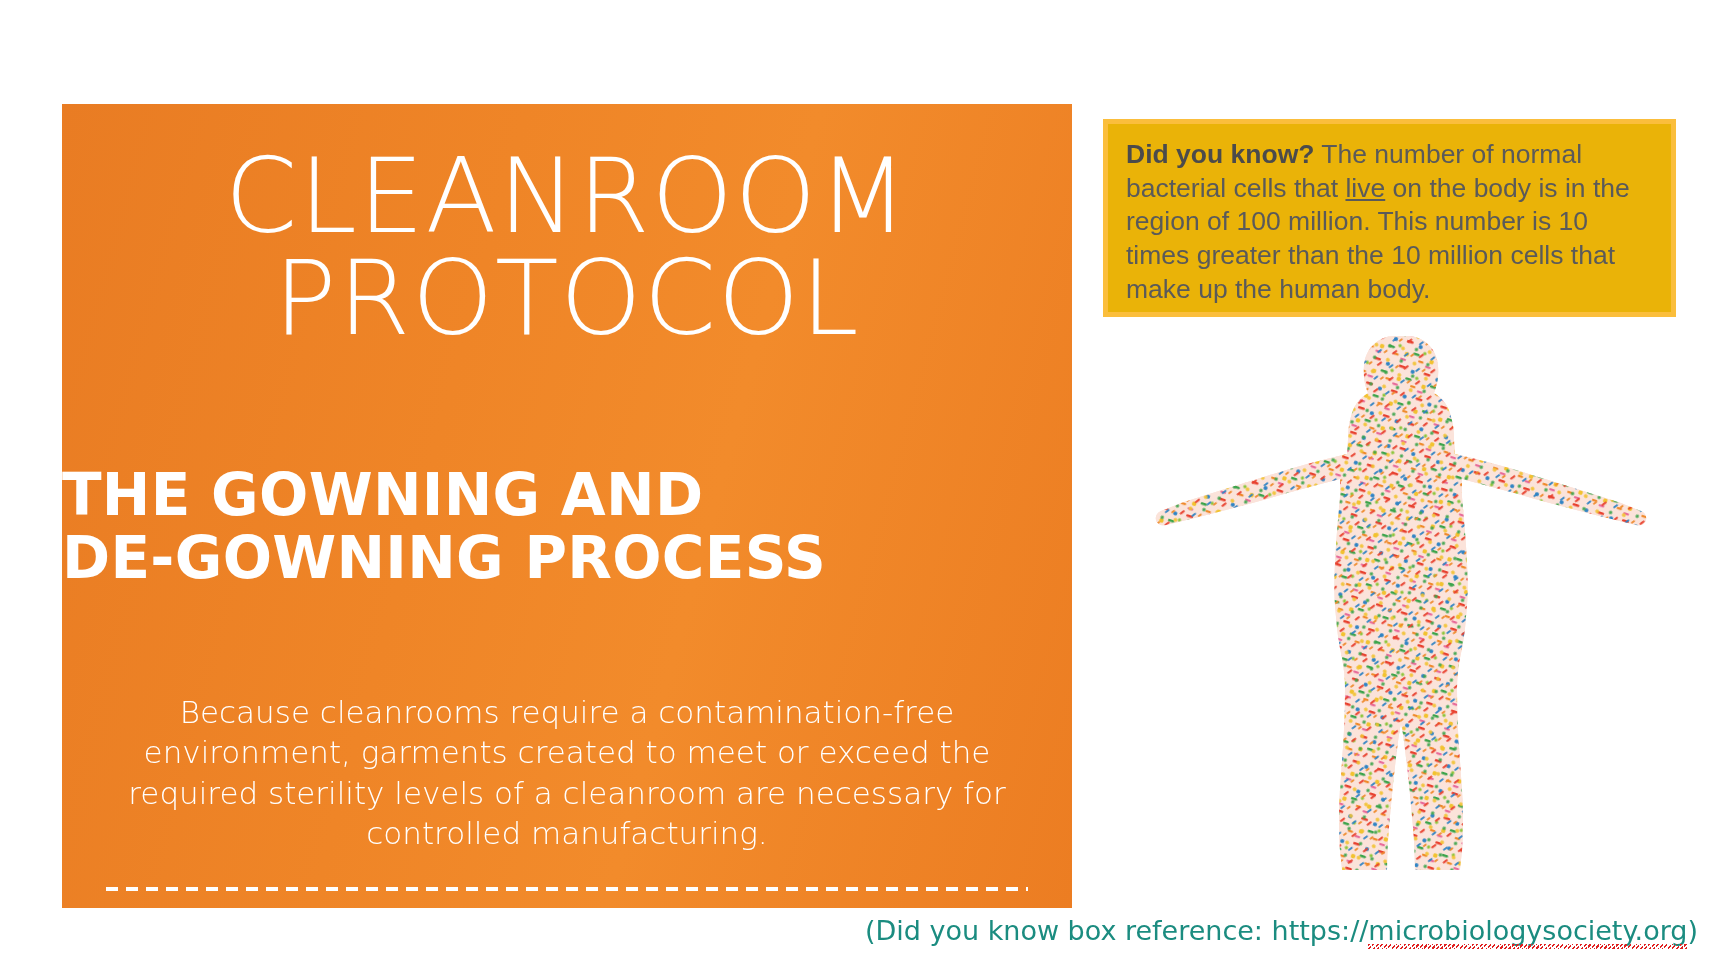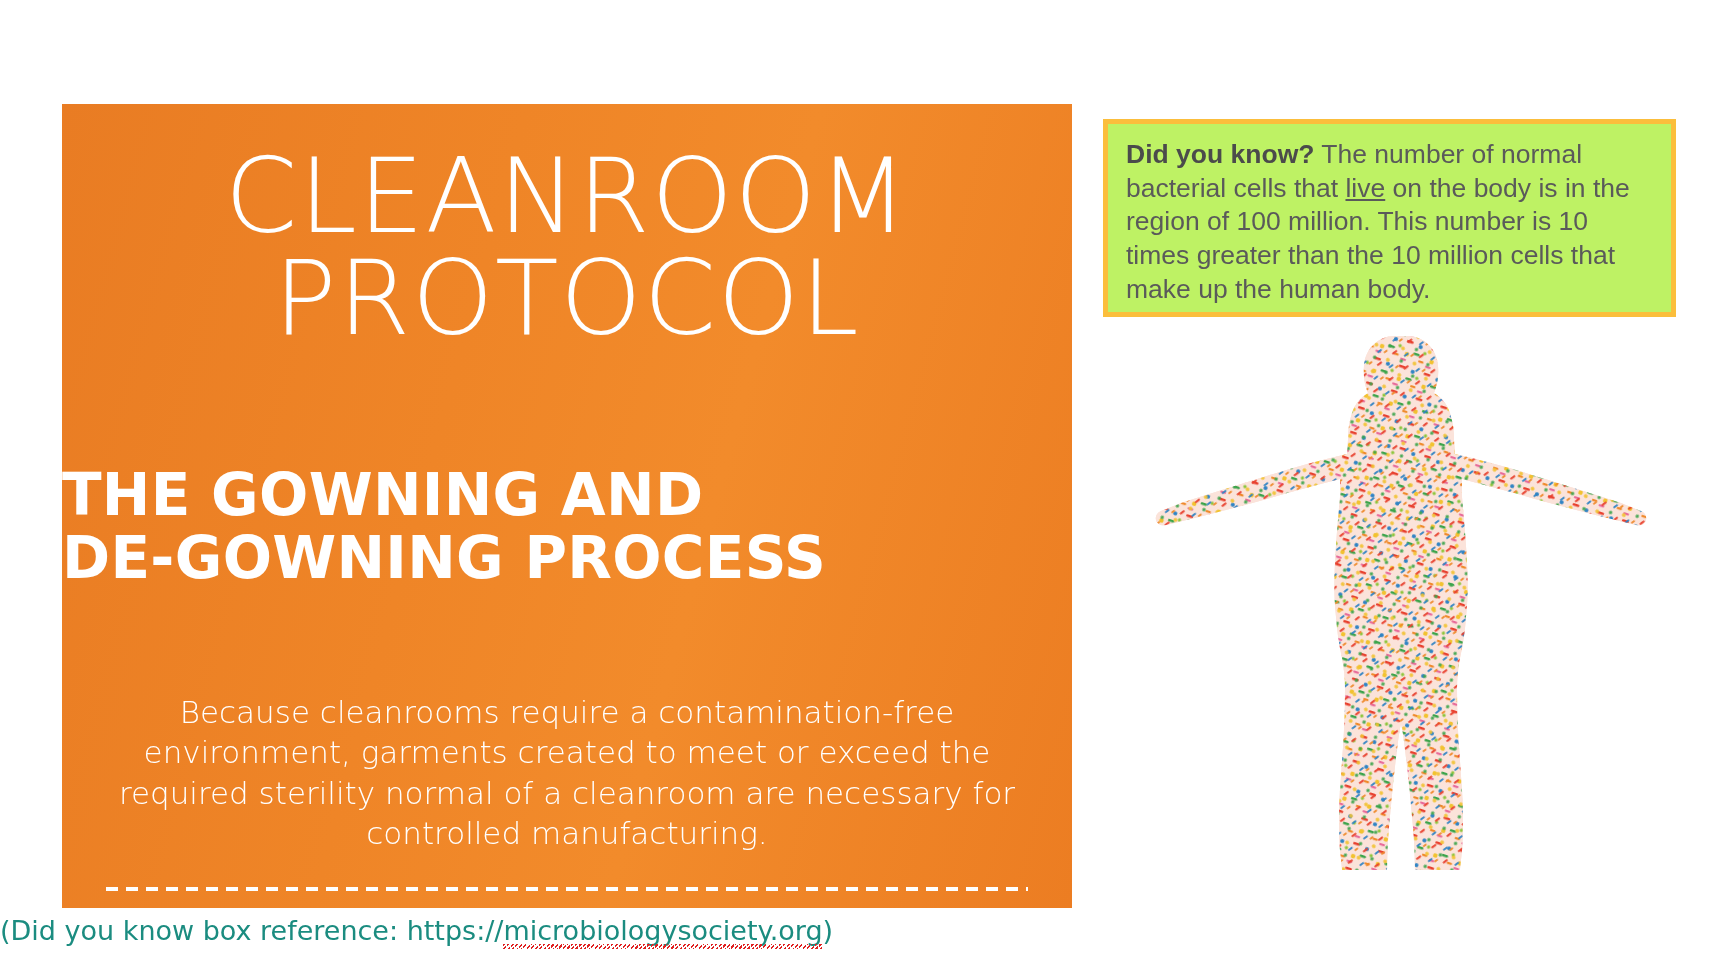--- a/index.html
+++ b/index.html
@@ -62,21 +62,21 @@
     height:4px;
     background-image:repeating-linear-gradient(to right,#ffffff 0px,#ffffff 12px,rgba(255,255,255,0) 12px,rgba(255,255,255,0) 20px);
   }
 
   
   .dyk-box{
     position:absolute;
     left:1103px;top:119px;
     width:573px;height:198px;
     border:5px solid #fbbe3c;
-    background:#bef264;
+    background:#eab308;
     box-sizing:border-box;
     padding:14px 18px 10px 18px;
   }
   .dyk-text{
     color:#5a5a5a;
     font-family:"Liberation Sans", sans-serif;
     font-size:26.5px;
     line-height:1.27;
   }
   .dyk-text .lead{font-weight:bold;color:#4b4b4b;}
@@ -87,20 +87,21 @@
     position:absolute;
     left:1135px;top:330px;
     width:520px;height:540px;
   }
   .figure-wrap svg{display:block;width:100%;height:100%;}
 
   
   .reference{
     position:absolute;
     left:0;right:26px;top:915px;
+    text-align:right;
     color:#1b8c80;
     font-family:"DejaVu Sans", sans-serif;
     font-weight:400;
     font-size:27px;
     white-space:nowrap;
   }
   .reference .squiggle{
     position:relative;
     display:inline-block;
   }
@@ -120,21 +121,21 @@
 <div class="slide">
 
   <div class="orange-panel">
 
     <div class="title-main">CLEANROOM
 PROTOCOL</div>
 
     <div class="title-sub">THE GOWNING AND
 DE-GOWNING PROCESS</div>
 
-    <div class="body-copy">Because cleanrooms require a contamination-free environment, garments created to meet or exceed the required sterility normal of a cleanroom are necessary for controlled manufacturing.</div>
+    <div class="body-copy">Because cleanrooms require a contamination-free environment, garments created to meet or exceed the required sterility levels of a cleanroom are necessary for controlled manufacturing.</div>
 
     <div class="dash-rule"></div>
   </div>
 
   <div class="dyk-box">
     <div class="dyk-text">
       <span class="lead">Did you know?</span><span> The number of normal bacterial cells that </span><span class="uline">live</span><span> on the body is in the region of 100 million. This number is 10 times greater than the 10 million cells that make up the human body.</span>
     </div>
   </div>
 

